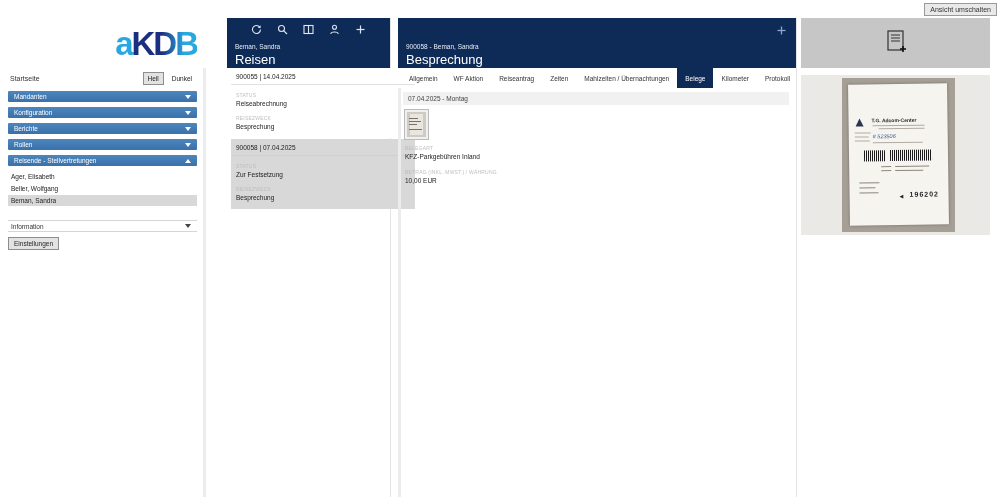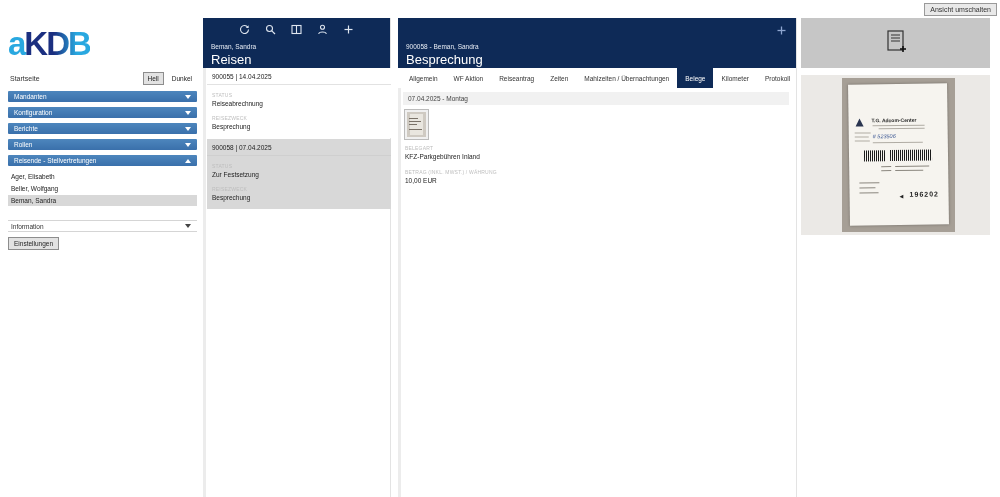--- a/index.html
+++ b/index.html
@@ -3,21 +3,21 @@
 <meta charset="utf-8">
 <style>
   * { margin:0; padding:0; box-sizing:border-box; }
   html,body { width:1000px; height:497px; background:#fff; font-family:"Liberation Sans", sans-serif; overflow:hidden; position:relative; }
 
   
   .toggle-view { position:absolute; top:3px; right:3px; background:#e9e9e9; border:1px solid #9a9a9a; font-size:7px; color:#333; padding:2px 5px; cursor:pointer; }
 
   
   .sidebar { position:absolute; left:8px; top:18px; width:189px; }
-  .logo-box { height:50px; display:flex; align-items:center; justify-content:flex-start; }
+  .logo-box { height:50px; display:flex; align-items:center; justify-content:flex-end; }
   .logo { font-size:33px; font-weight:bold; letter-spacing:-2px; line-height:1; }
   .logo .la { color:#29a8e0; }
   .logo .lk { background:linear-gradient(90deg,#1b2f80 0%,#1b2f80 45%,#29a8e0 80%); -webkit-background-clip:text; background-clip:text; color:transparent; }
   .home-row { display:flex; align-items:center; justify-content:space-between; height:13px; margin:4px 0 6px 0; font-size:7px; color:#333; padding-left:2px; }
   .theme-btns { display:flex; gap:3px; }
   .theme-btns button { font-size:6.5px; font-family:inherit; padding:2px 4px; cursor:pointer; }
   .btn-hell { background:#e2e2e2; border:1px solid #8d8d8d; color:#222; }
   .btn-dunkel { background:transparent; border:1px solid transparent; color:#222; }
   .acc { height:11px; background:linear-gradient(#4d86bd,#3a70ab); color:#fff; font-size:6.5px; display:flex; align-items:center; justify-content:space-between; padding:0 6px; margin-bottom:5px; cursor:pointer; border-radius:1px; }
   .caret-down-w { width:0; height:0; border-left:3px solid transparent; border-right:3px solid transparent; border-top:4px solid #fff; }
@@ -128,21 +128,21 @@
       </div>
   </div>
 
   <div class="info-row">
     <span>Information</span>
     <span class="caret-down-d"></span>
   </div>
   <button class="settings-btn">Einstellungen</button>
 </div>
 
-<div class="trips-panel" style="border-right:1px solid #e3e3e3;">
+<div class="trips-panel" style="border-right:1px solid #e3e3e3;padding-left:24px;">
   <div class="trips-header navy">
     <div class="icon-row">
       <svg width="11" height="11" viewBox="0 0 11 11">
           <path d="M8.8 3.2 A4 4 0 1 0 9.5 5.5" fill="none" stroke="#dfe6f0" stroke-width="1.1"></path>
           <path d="M9.6 1.2 L9.6 4 L6.8 4 Z" fill="#dfe6f0"></path>
         </svg>
       <svg width="11" height="11" viewBox="0 0 11 11">
           <circle cx="4.5" cy="4.5" r="3" fill="none" stroke="#dfe6f0" stroke-width="1.1"></circle>
           <line x1="6.8" y1="6.8" x2="10" y2="10" stroke="#dfe6f0" stroke-width="1.2"></line>
         </svg>

